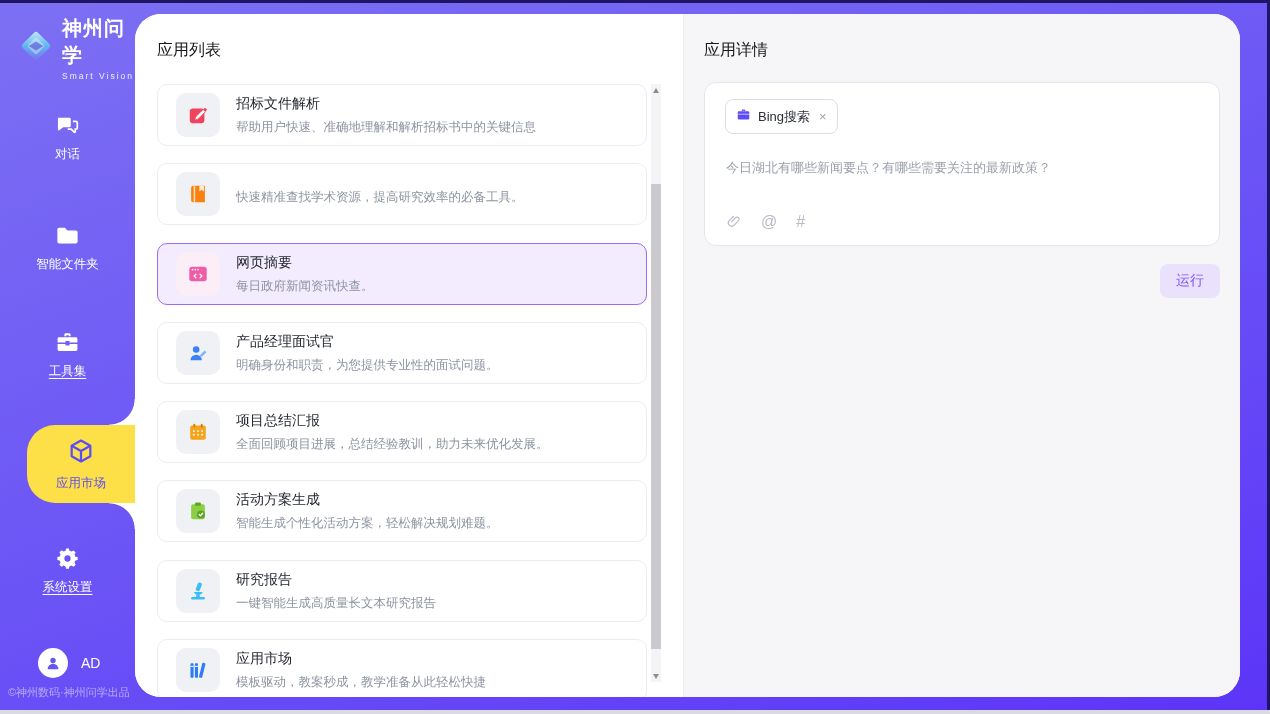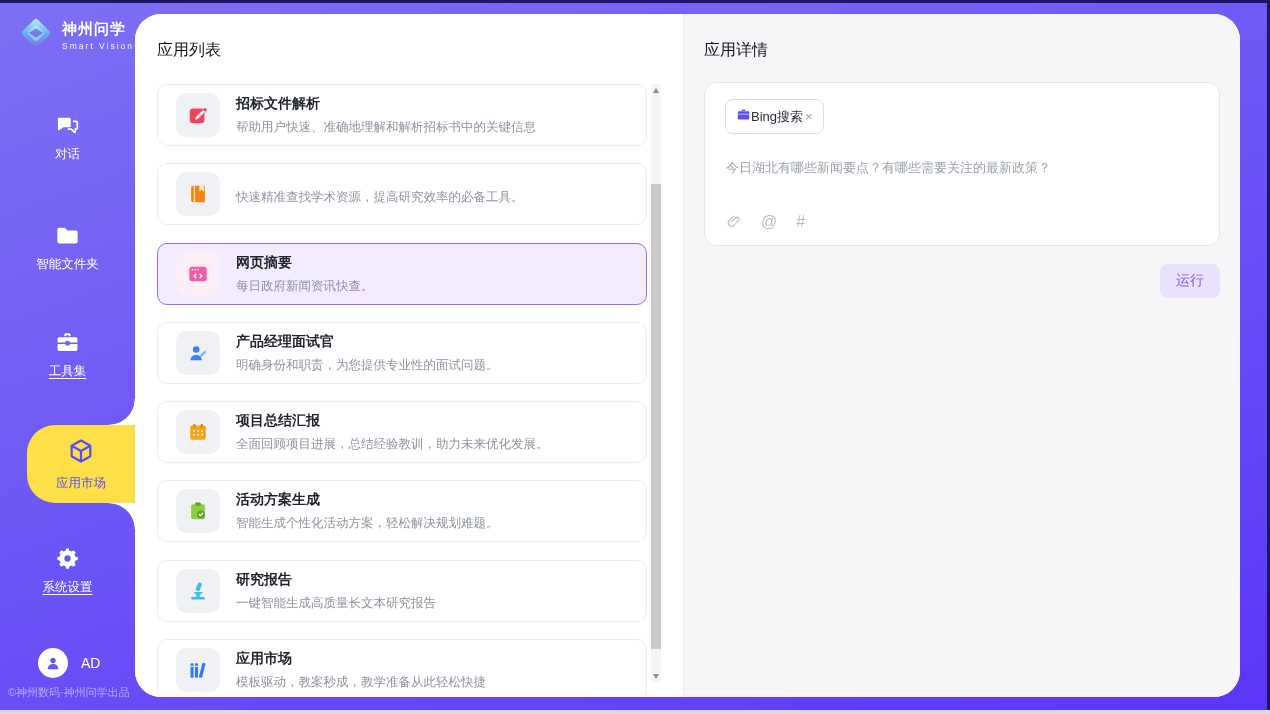--- a/index.html
+++ b/index.html
@@ -11,21 +11,21 @@
   .edge-top { position:absolute; left:0; top:0; width:100%; height:3px; background:#1e1563; z-index:6; }
   .edge-right { position:absolute; right:0; top:0; width:3px; height:710px; background:#1e1563; z-index:6; }
 
   
   .app-bg { position:absolute; left:0; top:3px; right:3px; bottom:4px;
             background:linear-gradient(160deg,#7c70f3 0%, #6a52f6 55%, #5c35f8 100%); }
 
   
   .sidebar { position:absolute; left:0; top:3px; width:135px; bottom:4px; z-index:3; }
   .logo { position:absolute; left:18px; top:12px; display:flex; align-items:center; gap:8px; }
-  .logo-text-cn { color:#fff; font-size:15px; font-weight:700; letter-spacing:1px; }
+  .logo-text-cn { color:#fff; font-size:20px; font-weight:700; letter-spacing:1px; }
   .logo-text-en { color:rgba(255,255,255,.9); font-size:8.5px; letter-spacing:2px; margin-top:2px; }
   .nav-item { position:absolute; left:0; width:135px; text-align:center; color:#fff; cursor:pointer; }
   .nav-item svg { display:block; margin:0 auto; }
   .nav-label { display:block; font-size:12.5px; margin-top:7px; color:#fff; }
   .nav-item.underline .nav-label { text-decoration:underline; text-underline-offset:3px; }
   .nav-chat { top:109px; } .nav-folder { top:219px; } .nav-toolbox { top:326px; } .nav-gear { top:542px; }
 
   
   .tab-market { position:absolute; left:27px; right:0; top:422px; height:78px; background:#fde047;
                 border-radius:28px 0 0 28px; display:flex; flex-direction:column; align-items:center;
@@ -50,35 +50,35 @@
   .detail-col .col-title { left:20px; }
 
   
   .card { position:absolute; left:22px; width:490px; height:62px; background:#fff;
           border:1px solid #ecedf2; border-radius:10px; display:flex; align-items:center;
           padding-left:18px; gap:16px; cursor:pointer; }
   .card.selected { background:#f3ecfe; border-color:#9b6bf2; }
   .icon-box { width:44px; height:44px; border-radius:10px; background:#f0f1f5; flex:none;
               display:flex; align-items:center; justify-content:center; }
   .card.selected .icon-box { background:#fbeef7; }
-  .card-title { font-size:14px; font-weight:700; color:#1f232b; }
+  .card-title { font-size:14px; font-weight:400; color:#1f232b; }
   .card-desc { font-size:12.5px; color:#8d93a0; margin-top:6px; white-space:nowrap; }
 
   
   .scrollbar { position:absolute; left:516px; top:70px; width:10px; height:598px; background:#f4f4f6; }
   .sb-btn { position:absolute; left:0; width:10px; height:12px; background:#f4f4f6; display:flex; align-items:center; justify-content:center; cursor:pointer; }
   .sb-up { top:0; } .sb-down { bottom:0; }
   .tri-up { width:0; height:0; border-left:3.5px solid transparent; border-right:3.5px solid transparent; border-bottom:5px solid #8b8b92; }
   .tri-down { width:0; height:0; border-left:3.5px solid transparent; border-right:3.5px solid transparent; border-top:5px solid #8b8b92; }
   .sb-thumb { position:absolute; left:0; top:100px; width:10px; height:465px; background:#c9c9ce; cursor:pointer; }
 
   
   .input-card { position:absolute; left:20px; top:68px; right:20px; height:164px; background:#fff;
                 border:1px solid #e4e6ed; border-radius:12px; }
-  .tool-tag { position:absolute; left:20px; top:16px; display:inline-flex; align-items:center; 
+  .tool-tag { position:absolute; left:20px; top:16px; display:inline-flex; align-items:center; gap:7px;
               border:1px solid #dcdce4; border-radius:8px; padding:7px 10px; background:#fff; cursor:pointer; }
   .tool-tag-label { font-size:13px; color:#2b2f38; }
   .tag-close { font-size:13px; color:#a0a4ad; margin-left:2px; cursor:pointer; line-height:1; }
   .question { position:absolute; left:21px; top:76px; right:20px; font-size:13px; color:#9aa0ac; cursor:text; }
   .tools-row { position:absolute; left:21px; bottom:14px; display:flex; align-items:center; gap:19px; }
   .tool-ic { color:#b6bbc5; font-size:16px; cursor:pointer; display:flex; align-items:center; }
   .run-btn { position:absolute; right:20px; top:250px; background:#eae2fc; color:#7a58f7; font-size:14px;
              border:none; border-radius:8px; padding:8px 16px; cursor:pointer; font-family:inherit; }
 </style>
 </head>

